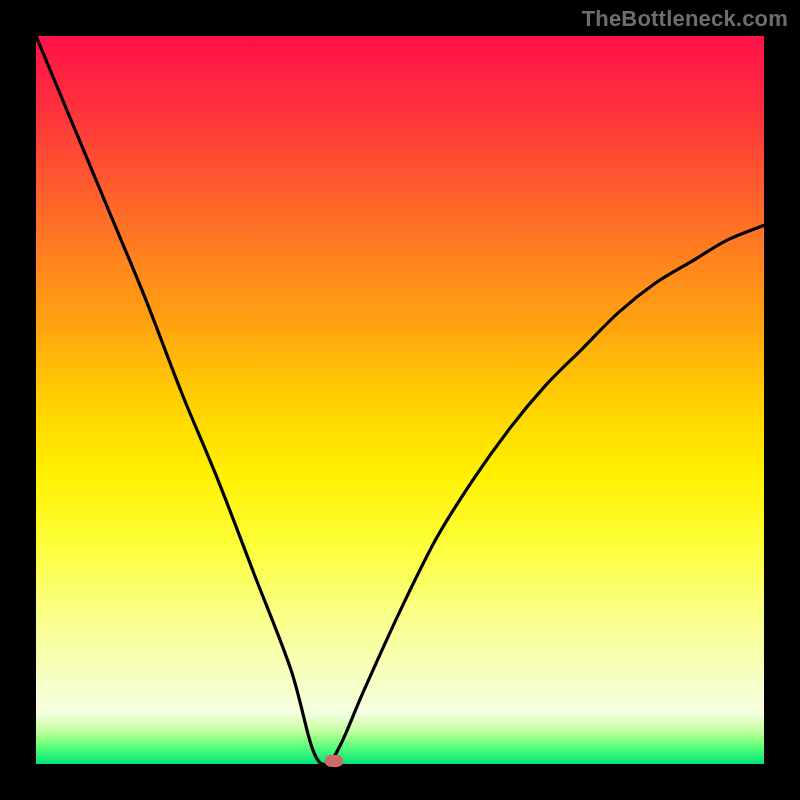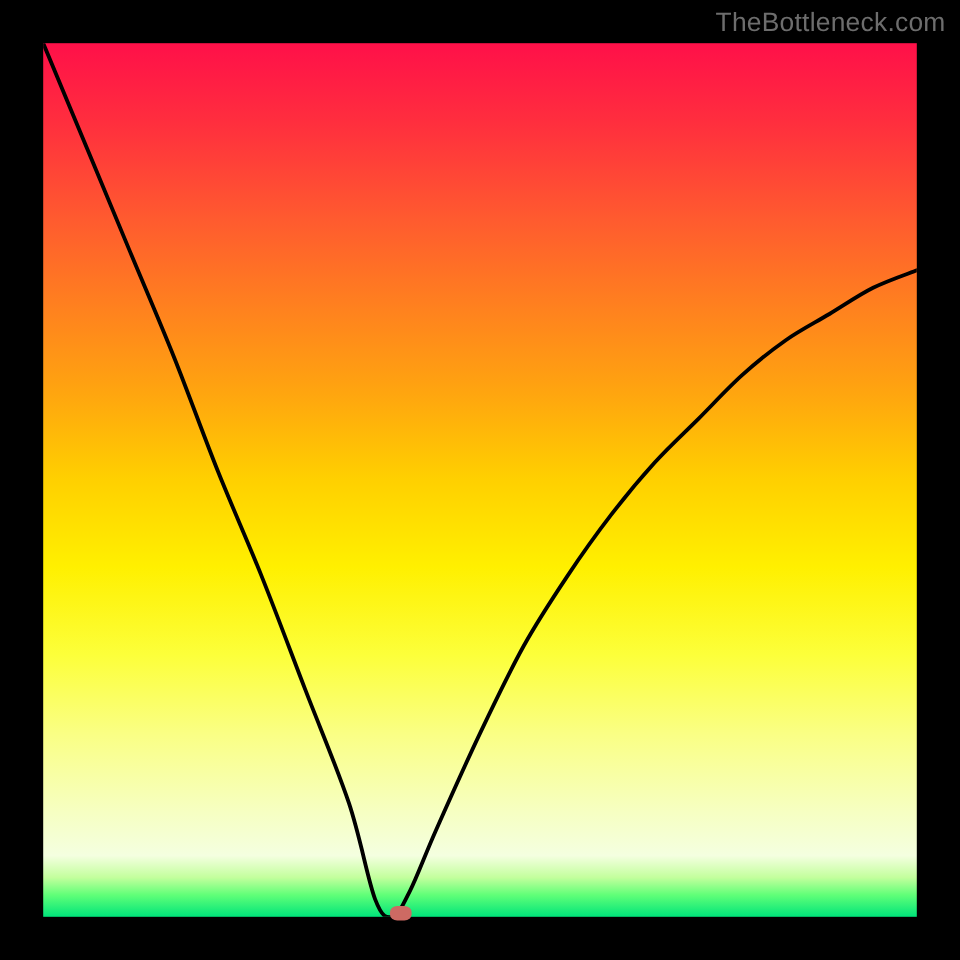--- a/index.html
+++ b/index.html
@@ -36,21 +36,21 @@
       #00e47a 100%
     );
   }
 
   .watermark {
     position: absolute;
     top: 6px;
     right: 12px;
     color: #6d6d6d;
     font-size: 22px;
-    font-weight: 400;
+    font-weight: 700;
     letter-spacing: 0.2px;
     user-select: none;
   }
 
   svg.curve {
     position: absolute;
     left: 0; top: 0;
     width: 728px;
     height: 728px;
   }

